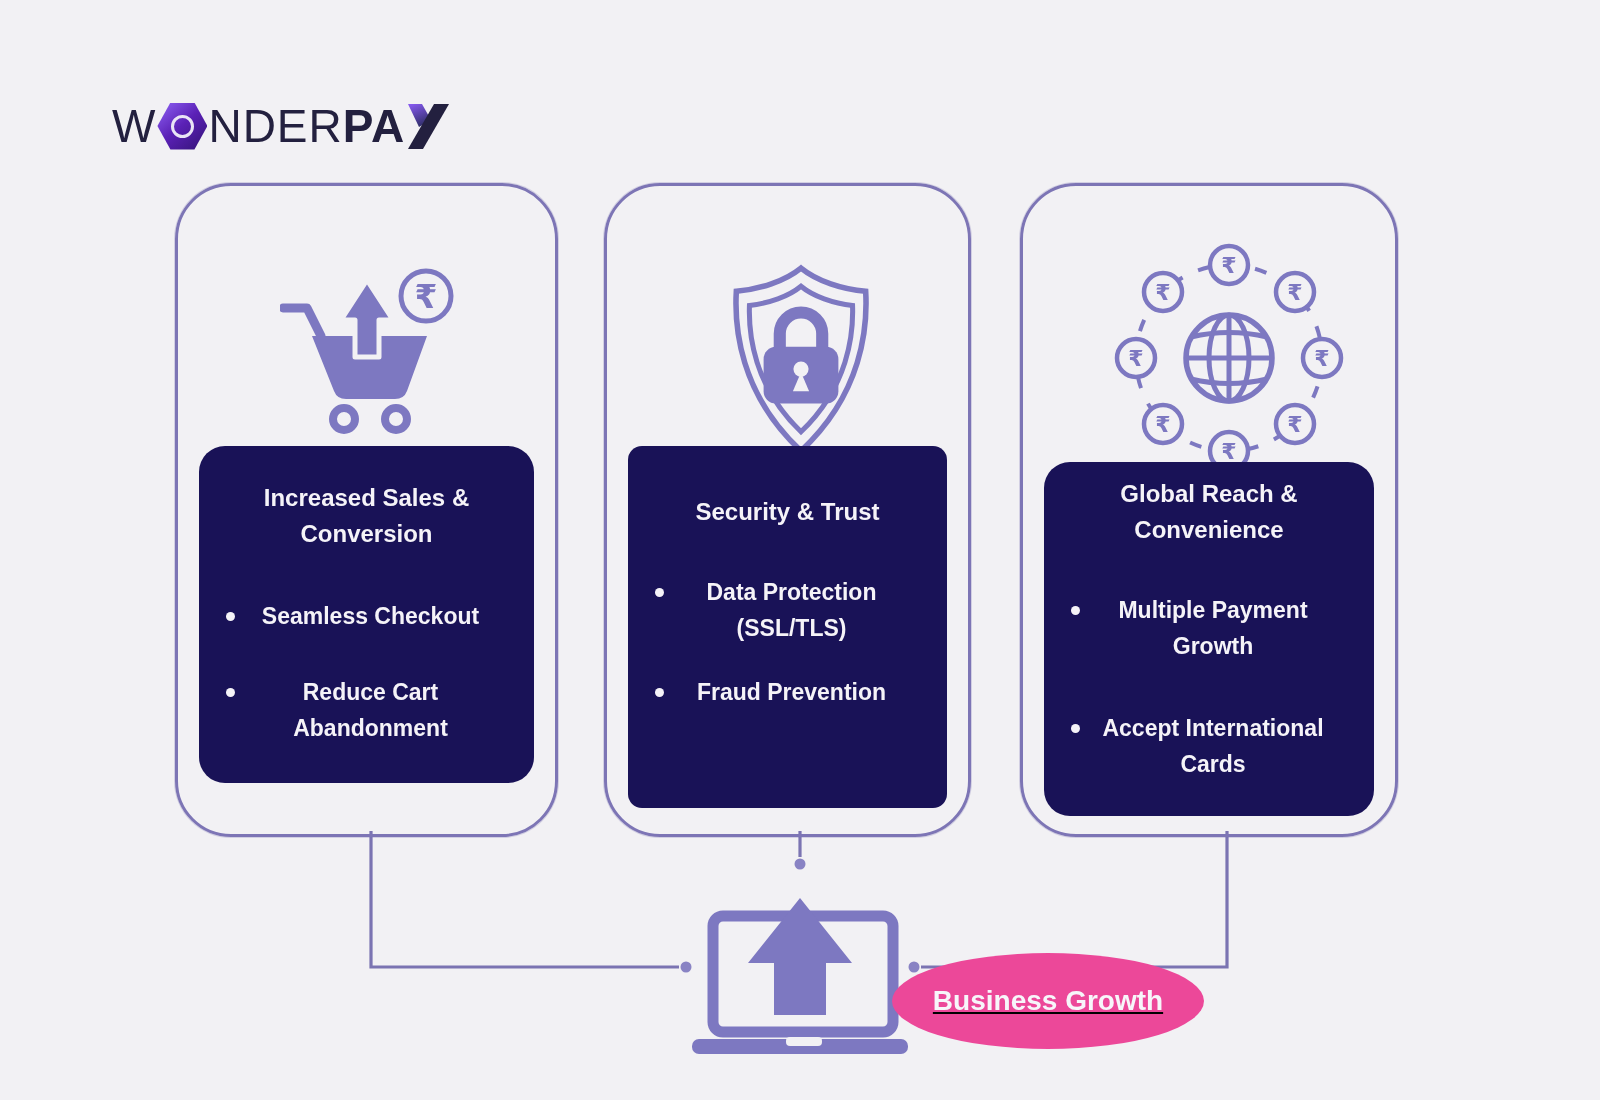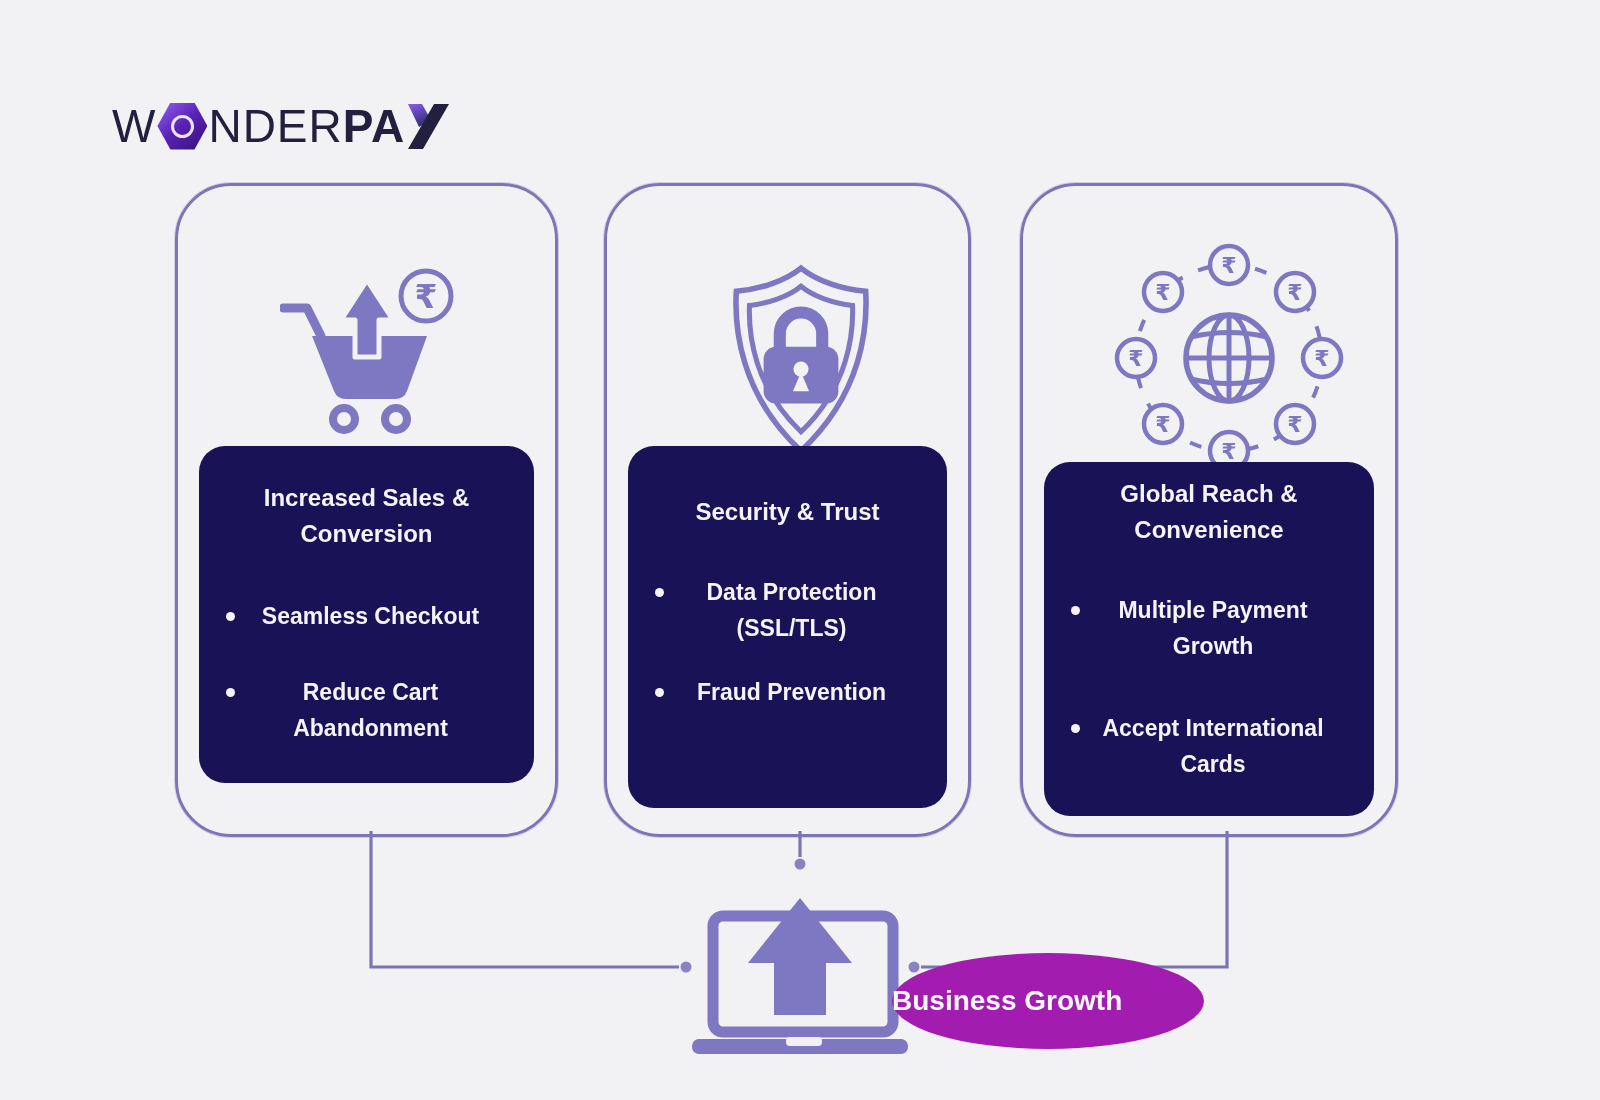--- a/index.html
+++ b/index.html
@@ -20,38 +20,38 @@
   .ysvg{margin-left:2px;}
   
   .card{position:absolute;top:183px;height:648px;border:3px solid #7d75b5;border-radius:56px;
     box-shadow:0 0 0 1px rgba(116,108,176,.25);background:transparent;}
   .card1{left:175px;width:377px;}
   .card2{left:604px;width:361px;}
   .card3{left:1020px;width:372px;}
   .panel{position:absolute;left:21px;right:21px;border-radius:26px;background:#191257;
     color:#f5f3f8;text-align:center;}
   .p1{top:260px;bottom:51px;padding-top:34px;}
-  .p2{top:260px;bottom:26px;padding-top:48px;}
+  .p2{top:260px;bottom:26px;padding-top:48px;border-radius:14px;}
   .p3{top:276px;bottom:18px;padding-top:14px;}
   .ptitle{font-size:24px;font-weight:700;line-height:36px;padding:0 20px;}
   .p1 .ptitle{margin-bottom:46px;}
   .p2 .ptitle{margin-bottom:44px;}
   .p3 .ptitle{margin-bottom:44px;}
   .bullet{position:relative;padding:0 32px 0 40px;}
   .p1 .bullet+.bullet{margin-top:40px;}
   .p2 .bullet+.bullet{margin-top:28px;}
   .p3 .bullet+.bullet{margin-top:46px;}
   .bdot{position:absolute;left:27px;top:14px;width:9px;height:9px;border-radius:50%;background:#f5f3f8;}
   .btext{display:block;font-size:23px;font-weight:700;line-height:36px;}
   .icon-wrap{position:absolute;}
   
   .overlay{position:absolute;left:0;top:0;pointer-events:none;}
   
   .growth{position:absolute;left:892px;top:953px;width:312px;height:96px;border-radius:50%;
-    background:#a21caf;display:flex;align-items:center;}
+    background:#ec4899;display:flex;align-items:center;justify-content:center;text-decoration:underline;}
   .growth span{color:#f7f6fa;font-size:28px;font-weight:700;}
   .rupee{font-family:"DejaVu Sans",sans-serif;font-weight:700;}
 </style>
 </head>
 <body>
 
 <div class="canvas">
 
   <div class="logo">
     <span class="lt">W</span>

